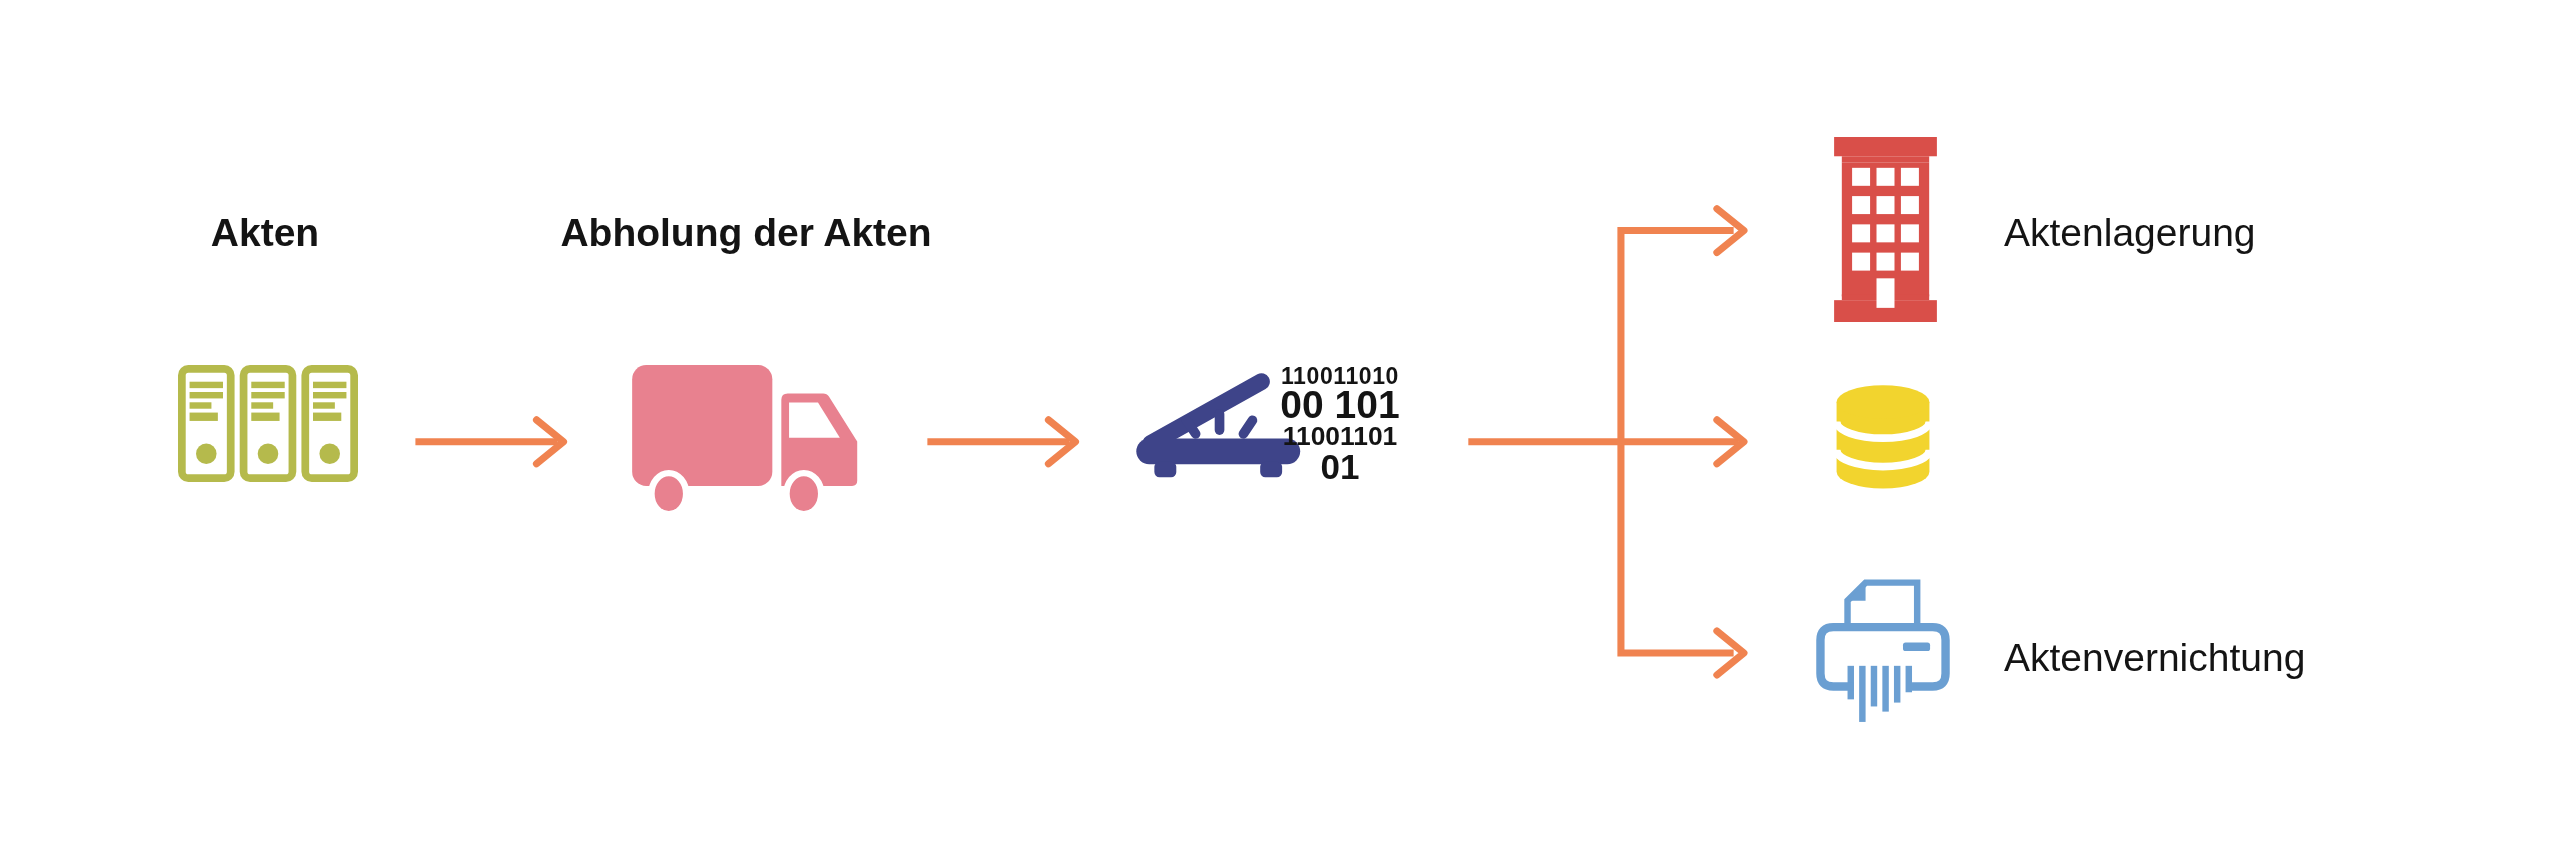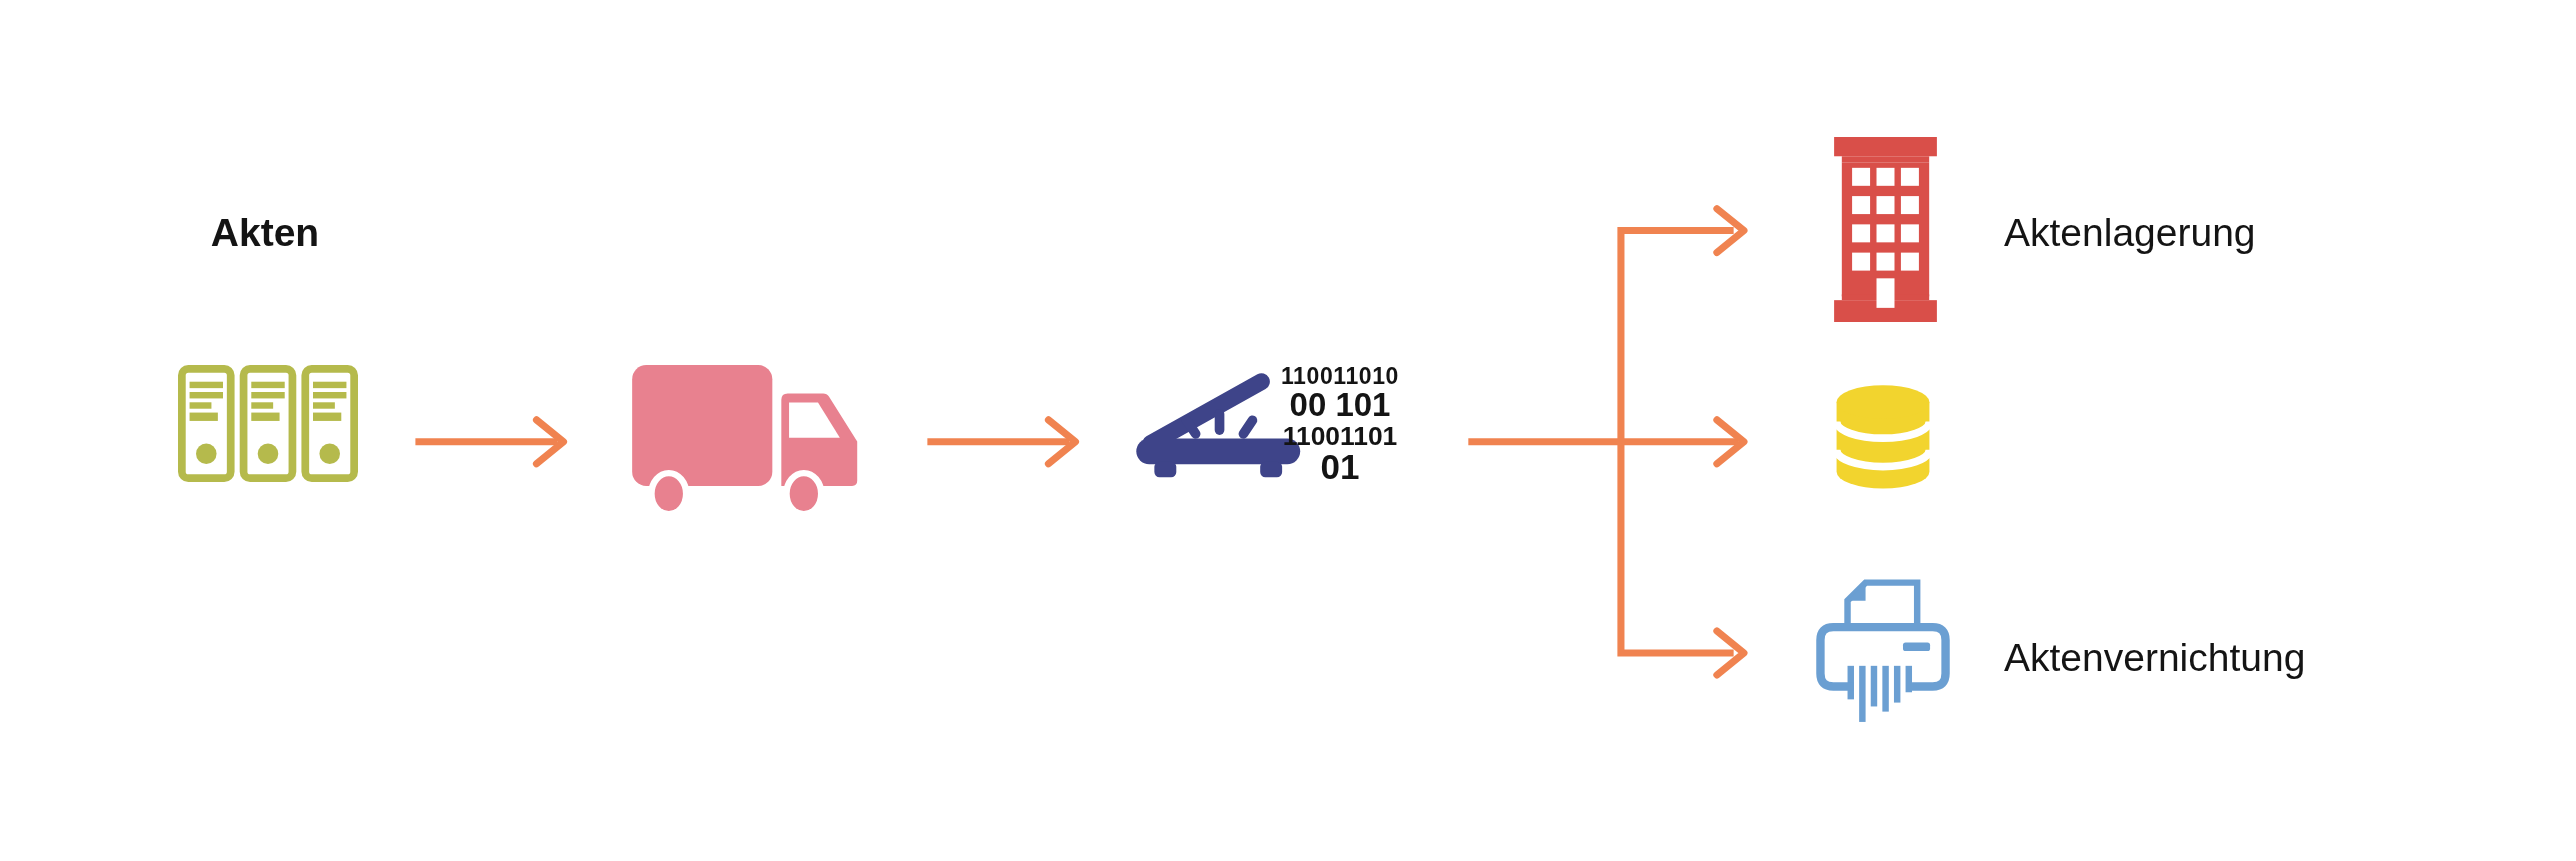--- a/index.html
+++ b/index.html
@@ -47,21 +47,21 @@
     color:var(--c-text,#141414);
   }
   .binary-block{
     position:absolute;
     left:1253px;top:321px;width:174px;
     text-align:center;
     font-weight:700;
     color:var(--c-text,#141414);
   }
   .binary-l1{font-size:23px;line-height:22px;letter-spacing:0.6px;margin-top:44px;}
-  .binary-l2{font-size:33px;line-height:35px;}
+  .binary-l2{font-size:39px;line-height:35px;}
   .binary-l3{font-size:26.4px;line-height:28px;}
   .binary-l4{font-size:35px;line-height:33px;text-align:center;}
 </style>
 </head>
 <body>
 
 <div class="canvas">
 
   <svg class="abs" style="left:0;top:0" width="2576" height="861" viewBox="0 0 4000 1337">
 
@@ -79,20 +79,21 @@
 
     <line x1="2280" y1="686" x2="2700" y2="686" stroke-width="11" class="stroke-arrow"></line>
 
     <polyline points="2666,324 2708,358 2666,392" fill="none" stroke-width="11" stroke-linecap="round" stroke-linejoin="round" class="stroke-arrow"></polyline>
     <polyline points="2666,652 2708,686 2666,720" fill="none" stroke-width="11" stroke-linecap="round" stroke-linejoin="round" class="stroke-arrow"></polyline>
     <polyline points="2666,980 2708,1014 2666,1048" fill="none" stroke-width="11" stroke-linecap="round" stroke-linejoin="round" class="stroke-arrow"></polyline>
   </svg>
 
   <div class="stage-label" style="left:265px;top:211px">Akten</div>
 
+  <div class="stage-label" style="left:746px;top:211px">Abholung der Akten</div>
 
 
   <svg class="abs" style="left:178px;top:365px" width="180" height="117" viewBox="0 0 280 182">
     <g>
       <rect class="stroke-binders" x="6" y="6" width="76" height="170" rx="10" fill="none" stroke-width="12"></rect>
       <rect class="fill-binders" x="18" y="26" width="52" height="10"></rect>
       <rect class="fill-binders" x="18" y="42" width="52" height="10"></rect>
       <rect class="fill-binders" x="18" y="58" width="34" height="10"></rect>
       <rect class="fill-binders" x="18" y="74" width="44" height="13"></rect>
       <circle class="fill-binders" cx="44" cy="138" r="16"></circle>

